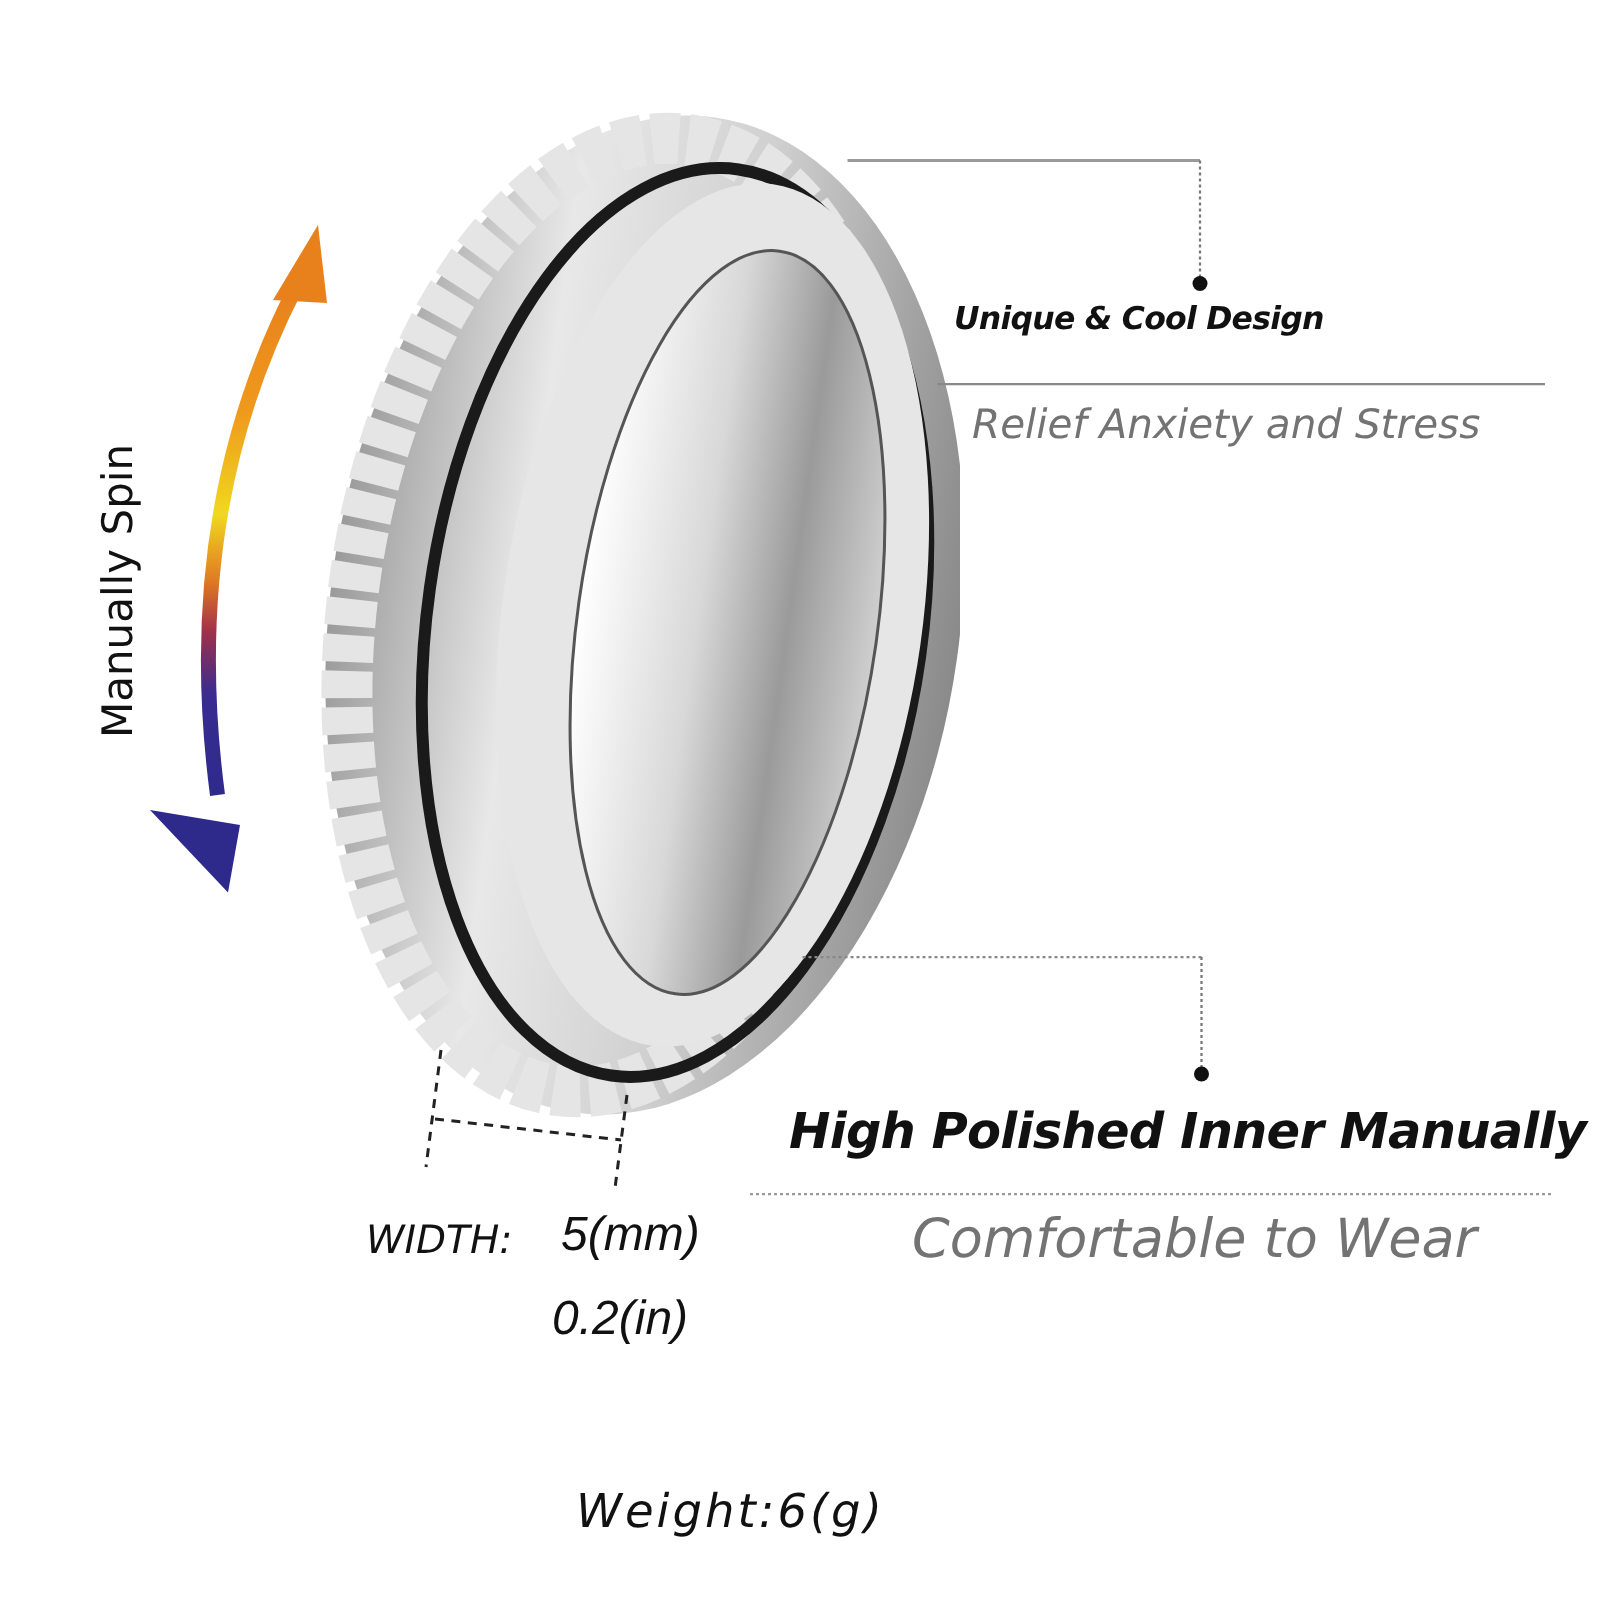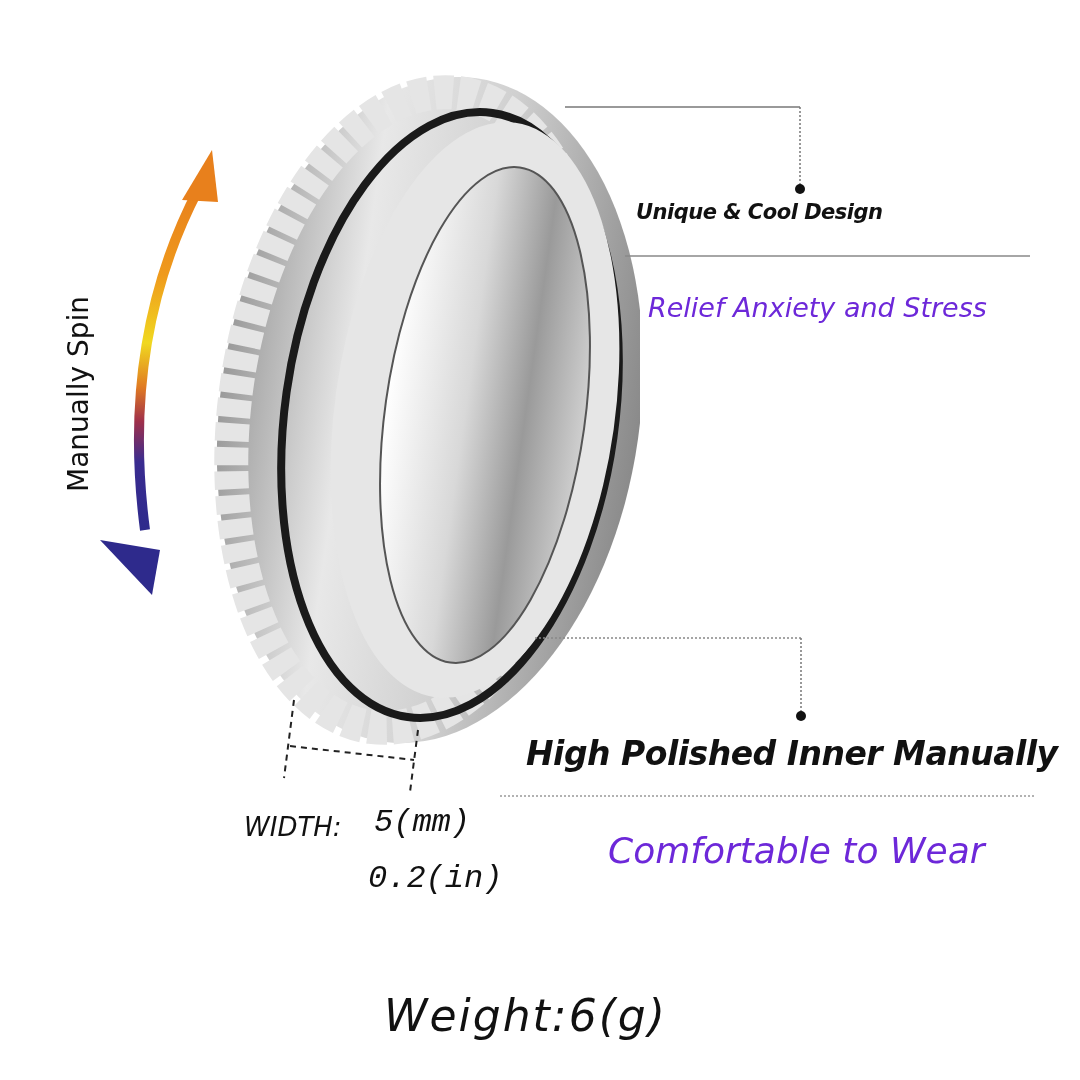--- a/index.html
+++ b/index.html
@@ -1,21 +1,21 @@
 <!DOCTYPE html>
 <html><head>
 <meta charset="utf-8">
 <style>
   html, body { margin:0; padding:0; background:#ffffff; }
   body { width:1080px; height:1080px; position:relative; overflow:hidden; font-family:"Liberation Sans", sans-serif; }
   .abs { position:absolute; }
   .feature-title { font-family:"DejaVu Sans", sans-serif; font-weight:bold; font-style:italic; color:#111; letter-spacing:-0.5px; white-space:nowrap; }
-  .feature-sub { font-family:"DejaVu Sans", sans-serif; font-style:italic; color:#6d28d9; white-space:nowrap;margin-top:24px; }
+  .feature-sub { font-family:"DejaVu Sans", sans-serif; font-style:italic; color:#737373; white-space:nowrap; }
   .width-label { font-family:"DejaVu Sans", sans-serif; font-style:italic; color:#111; white-space:nowrap; }
-  .serif-val { font-family:Liberation Mono, monospace; font-style:italic; color:#111; white-space:nowrap; }
+  .serif-val { font-family:Liberation Sans, sans-serif; font-style:italic; color:#111; white-space:nowrap; }
   .weight { font-family:"DejaVu Sans", sans-serif; font-style:italic; color:#111; white-space:nowrap; letter-spacing:2px; }
   .spin-label { font-family:"DejaVu Sans", sans-serif; color:#111; white-space:nowrap; transform-origin:left top; }
 </style>
 </head>
 <body>
 
 <svg class="abs" style="left:90px;top:140px" width="140" height="470" viewBox="0 0 140 470">
   <defs>
     <linearGradient id="ag" x1="0" y1="0" x2="0" y2="1">
       <stop offset="0" stop-color="#e8801c"></stop>
@@ -80,13 +80,13 @@
 <div class="abs feature-title" style="left:636px;top:200px;font-size:21px;">Unique &amp; Cool Design</div>
 <div class="abs feature-sub" style="left:648px;top:268px;font-size:27px;">Relief Anxiety and Stress</div>
 
 <div class="abs feature-title" style="left:526px;top:734px;font-size:33px;">High Polished Inner Manually</div>
 <div class="abs feature-sub" style="left:608px;top:806px;font-size:36px;">Comfortable to Wear</div>
 
 <div class="abs width-label" style="left:244px;top:812px;font-size:26px;">WIDTH:</div>
 <div class="abs serif-val" style="left:374px;top:804px;font-size:32px;">5(mm)</div>
 <div class="abs serif-val" style="left:368px;top:860px;font-size:32px;text-align:center;">0.2(in)</div>
 
-<div class="abs weight" style="left:384px;top:990px;font-size:44px;">Weight:6(g)</div>
+<div class="abs weight" style="left:384px;top:990px;font-size:31px;">Weight:6(g)</div>
 
 </body></html>

